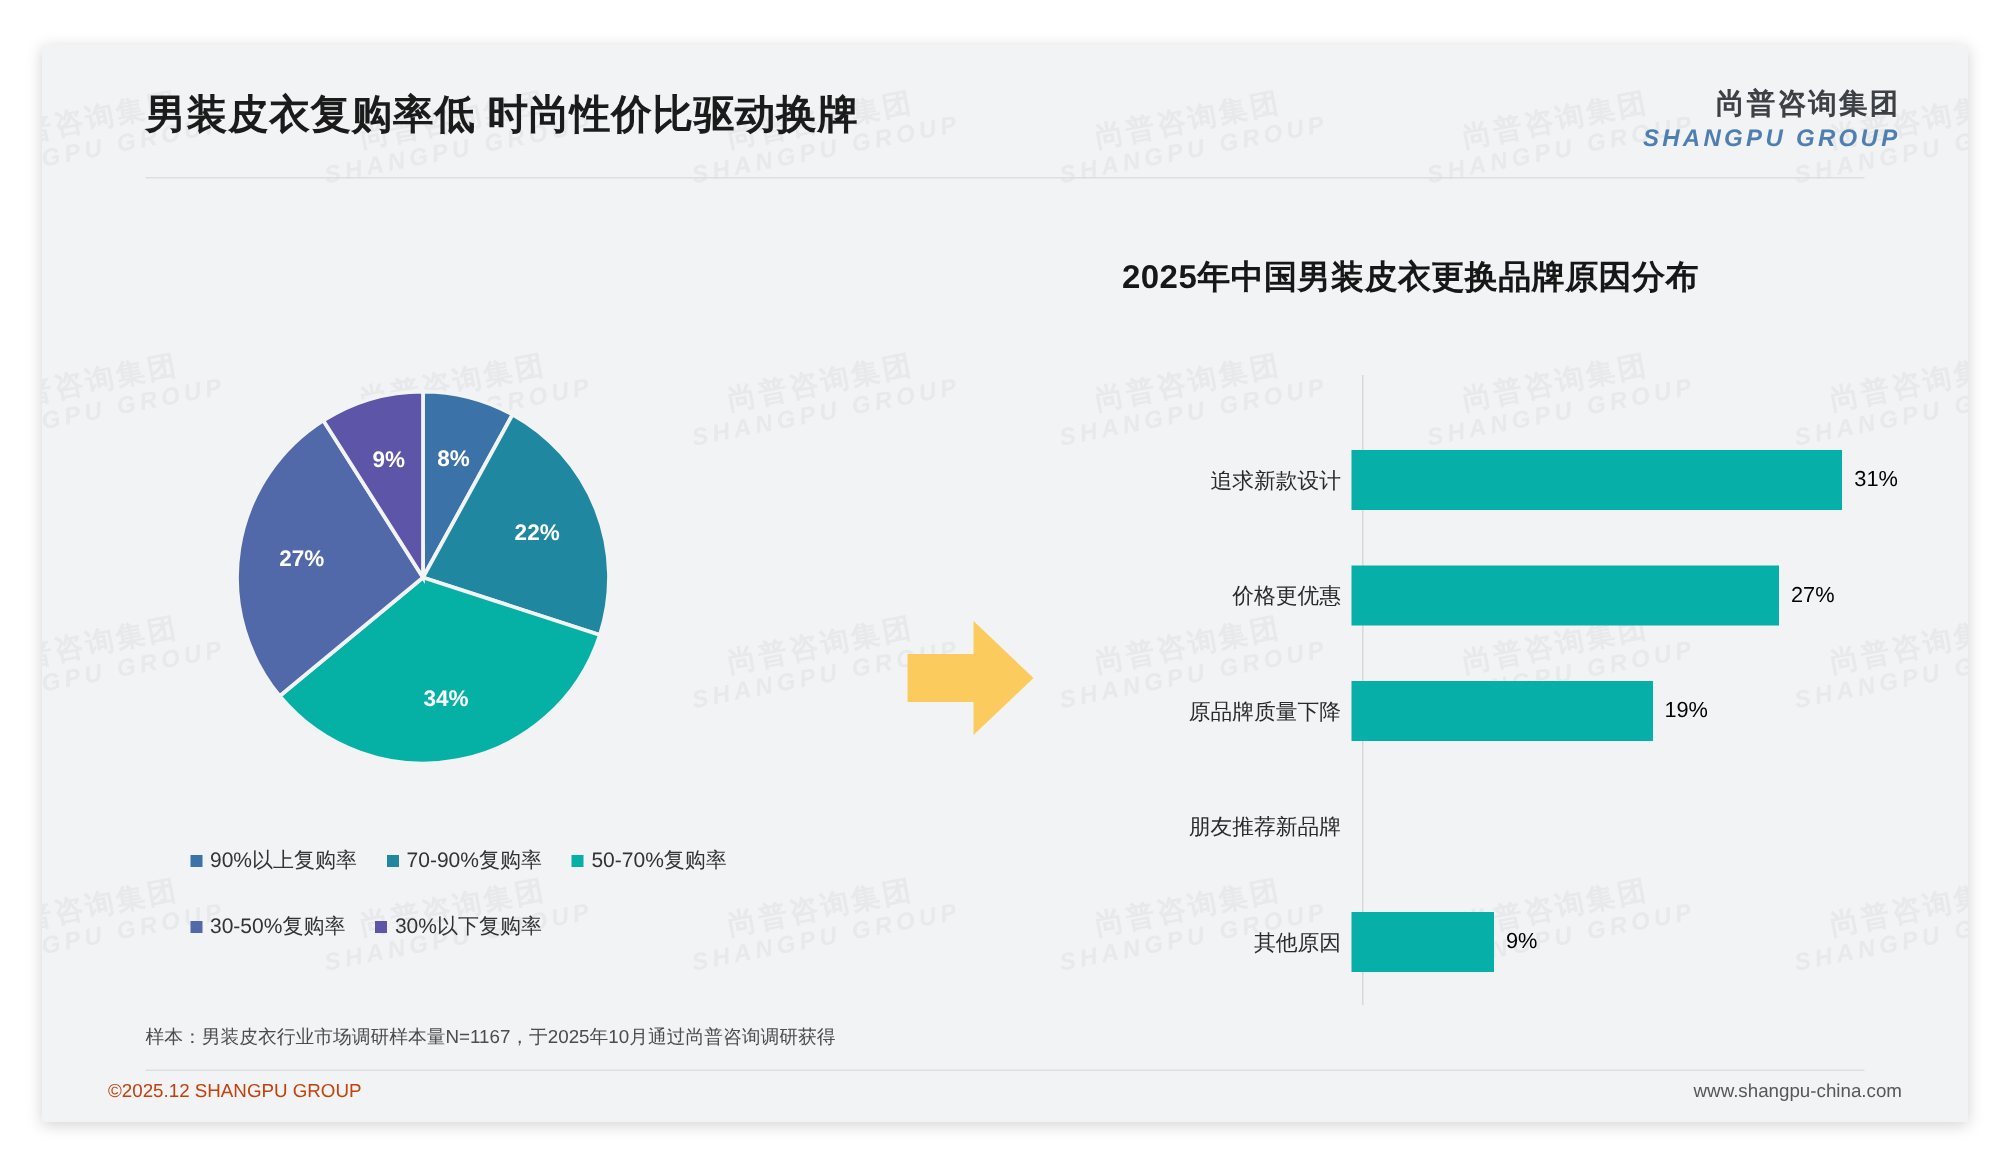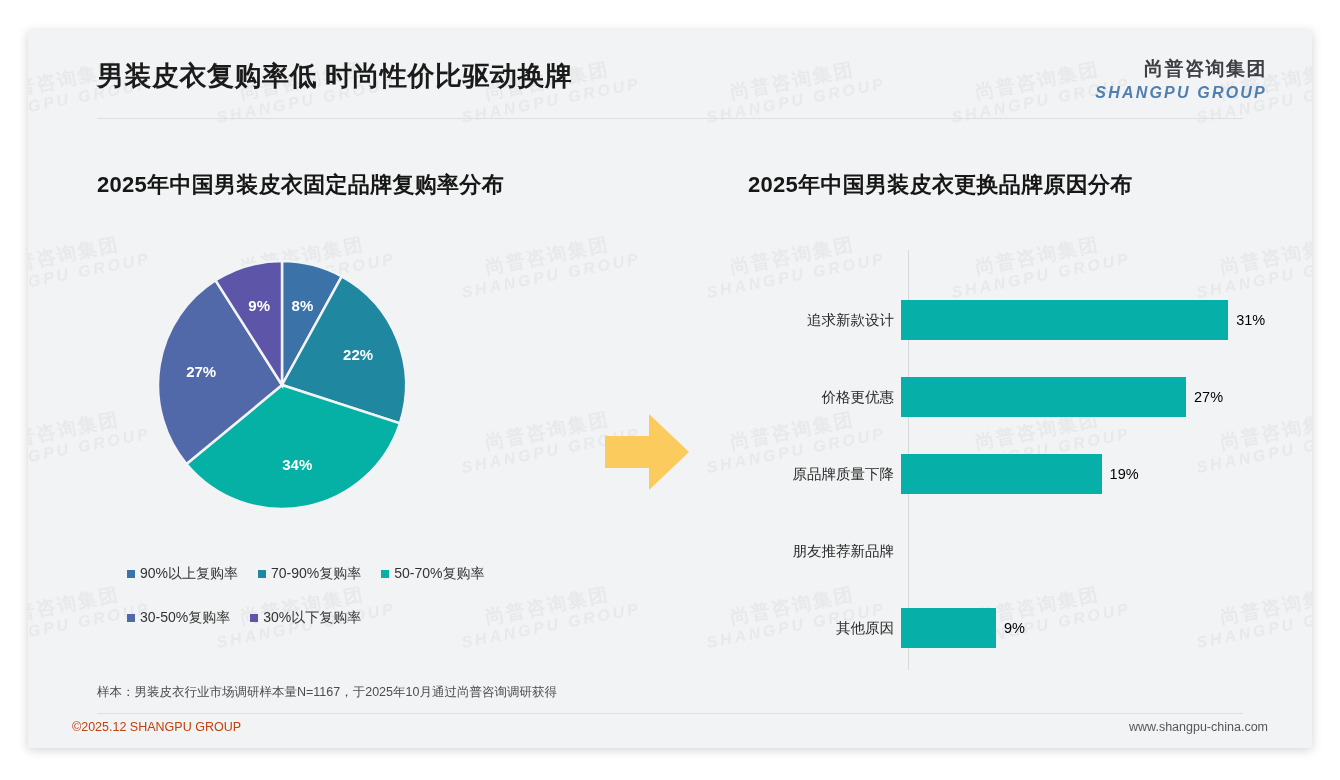--- a/index.html
+++ b/index.html
@@ -245,21 +245,20 @@
   <div class="header">
     <div class="page-title">男装皮衣复购率低 时尚性价比驱动换牌</div>
     <div class="logo">
       <span class="cn">尚普咨询集团</span>
       <span class="en">SHANGPU GROUP</span>
     </div>
   </div>
   <div class="header-rule"></div>
 
   <div class="panel" id="panel-left">
-    <div class="panel-title">2025年中国男装皮衣固定品牌复购率分布</div>
 
     <div class="pie-wrap">
       <svg class="pie-svg" viewBox="0 0 280 280">
         <g id="pie-slices">
             <path d="M 140 140 L 140.00 16.00 A 124 124 0 0 1 199.74 31.34 Z" fill="#3b72a8" stroke="#f2f3f4" stroke-width="2.5"></path>
             <path d="M 140 140 L 199.74 31.34 A 124 124 0 0 1 257.93 178.32 Z" fill="#1f879f" stroke="#f2f3f4" stroke-width="2.5"></path>
             <path d="M 140 140 L 257.93 178.32 A 124 124 0 0 1 44.46 219.04 Z" fill="#05b1a5" stroke="#f2f3f4" stroke-width="2.5"></path>
             <path d="M 140 140 L 44.46 219.04 A 124 124 0 0 1 73.56 35.30 Z" fill="#5169a8" stroke="#f2f3f4" stroke-width="2.5"></path>
             <path d="M 140 140 L 73.56 35.30 A 124 124 0 0 1 140.00 16.00 Z" fill="#5c55a8" stroke="#f2f3f4" stroke-width="2.5"></path>
           </g>

